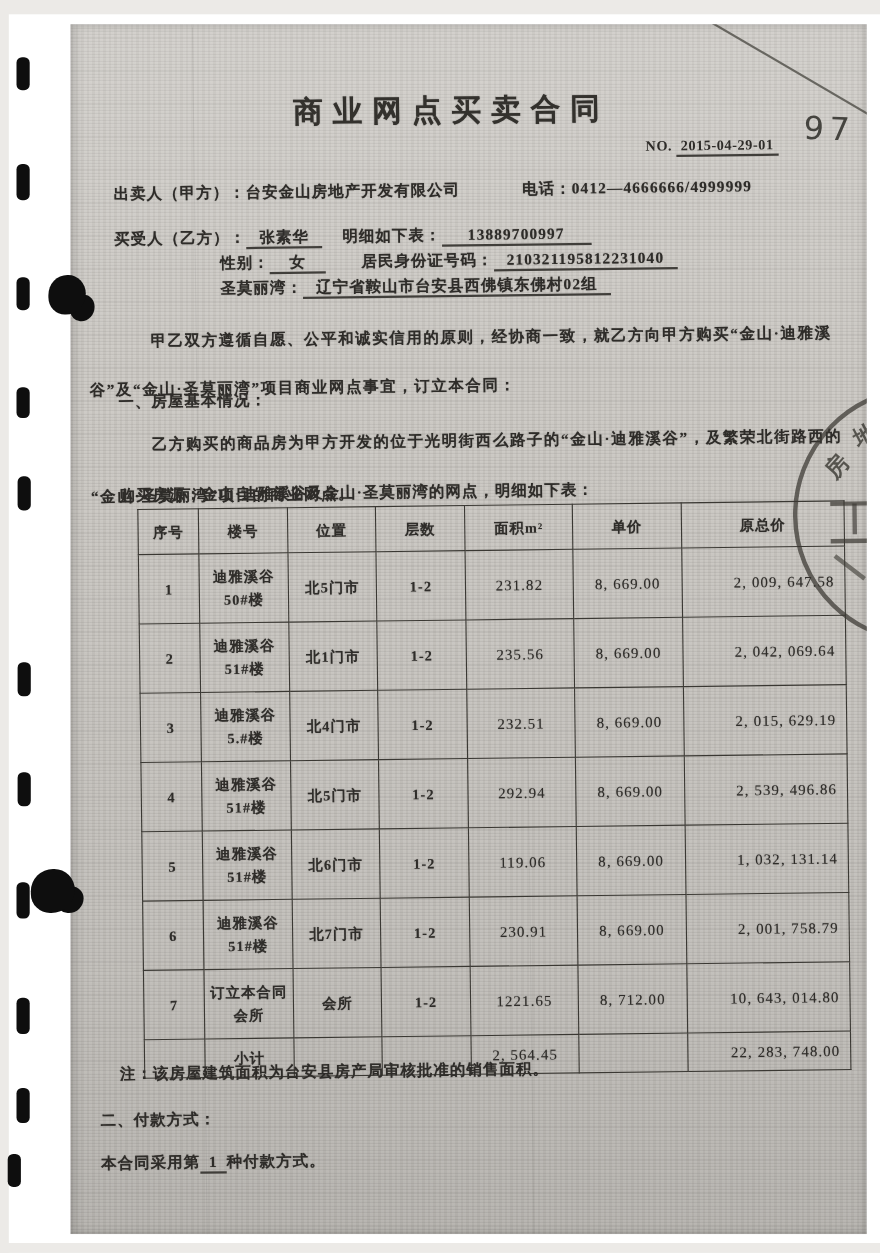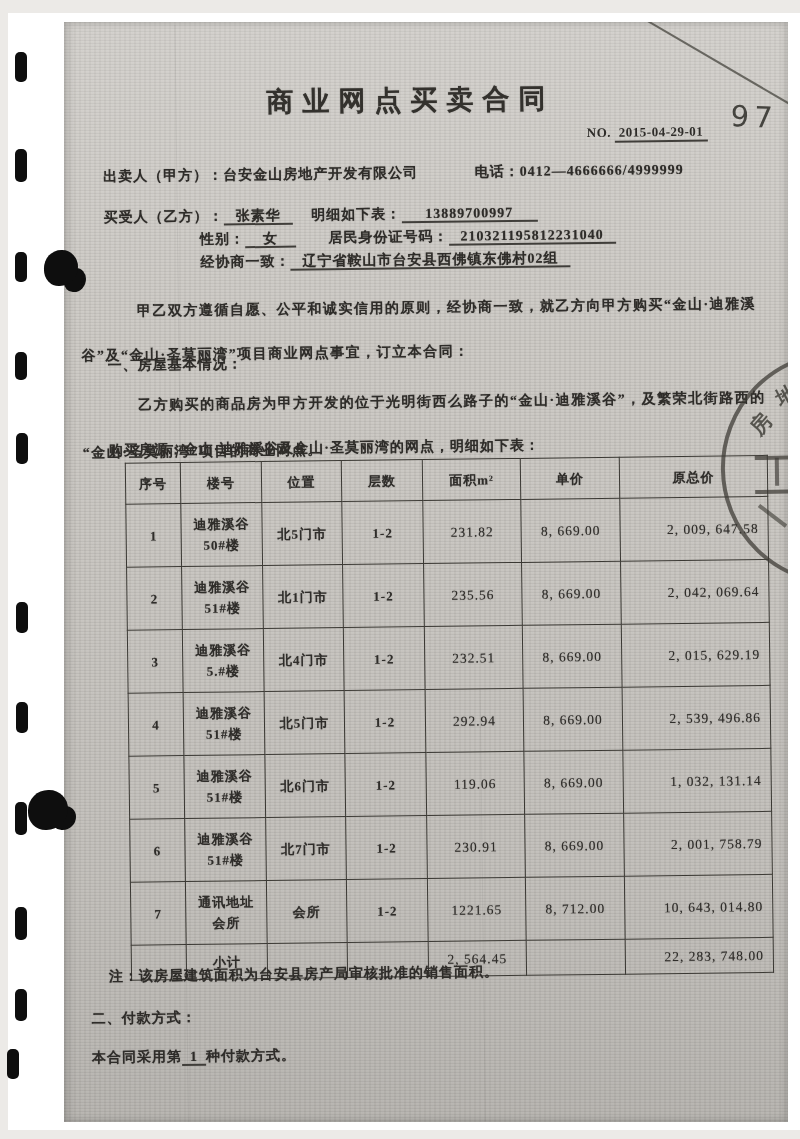--- a/index.html
+++ b/index.html
@@ -124,21 +124,21 @@
       <span>买受人（乙方）：</span><span class="u">张素华</span>
       <span style="margin-left:14px;">明细如下表：</span><span class="u" style="padding:0 24px;">13889700997</span>
     </div>
 
     <div class="abs txt" style="left:204px;top:228px;">
       <span>性别：</span><span class="u" style="padding:0 18px;">女</span>
       <span style="margin-left:28px;">居民身份证号码：</span><span class="u">210321195812231040</span>
     </div>
 
     <div class="abs txt" style="left:204px;top:251px;">
-      <span>经协商一致：</span><span class="u">辽宁省鞍山市台安县西佛镇东佛村02组</span>
+      <span>圣莫丽湾：</span><span class="u">辽宁省鞍山市台安县西佛镇东佛村02组</span>
     </div>
 
     <div class="abs para" style="left:84px;top:286px;width:684px;">甲乙双方遵循自愿、公平和诚实信用的原则，经协商一致，就乙方向甲方购买“金山·迪雅溪谷”及“金山·圣莫丽湾”项目商业网点事宜，订立本合同：</div>
 
     <div class="abs txt" style="left:110px;top:353px;">一、房屋基本情况：</div>
 
     <div class="abs para" style="left:84px;top:378px;width:692px;line-height:47px;">乙方购买的商品房为甲方开发的位于光明街西么路子的“金山·迪雅溪谷”，及繁荣北街路西的“金山·圣莫丽湾”项目的商业网点。</div>
 
     <div class="abs txt" style="left:110px;top:438px;letter-spacing:1px;">购买房源：金山·迪雅溪谷及金山·圣莫丽湾的网点，明细如下表：</div>
 
@@ -219,21 +219,21 @@
             <td>迪雅溪谷
 51#楼</td>
             <td>北7门市</td>
             <td>1-2</td>
             <td class="num">230.91</td>
             <td class="num">8, 669.00</td>
             <td class="num total">2, 001, 758.79</td>
           </tr>
           <tr>
             <td>7</td>
-            <td>通讯地址
+            <td>订立本合同
 会所</td>
             <td>会所</td>
             <td>1-2</td>
             <td class="num">1221.65</td>
             <td class="num">8, 712.00</td>
             <td class="num total">10, 643, 014.80</td>
           </tr>
           <tr class="subtotal">
             <td></td>
             <td>小计</td>

